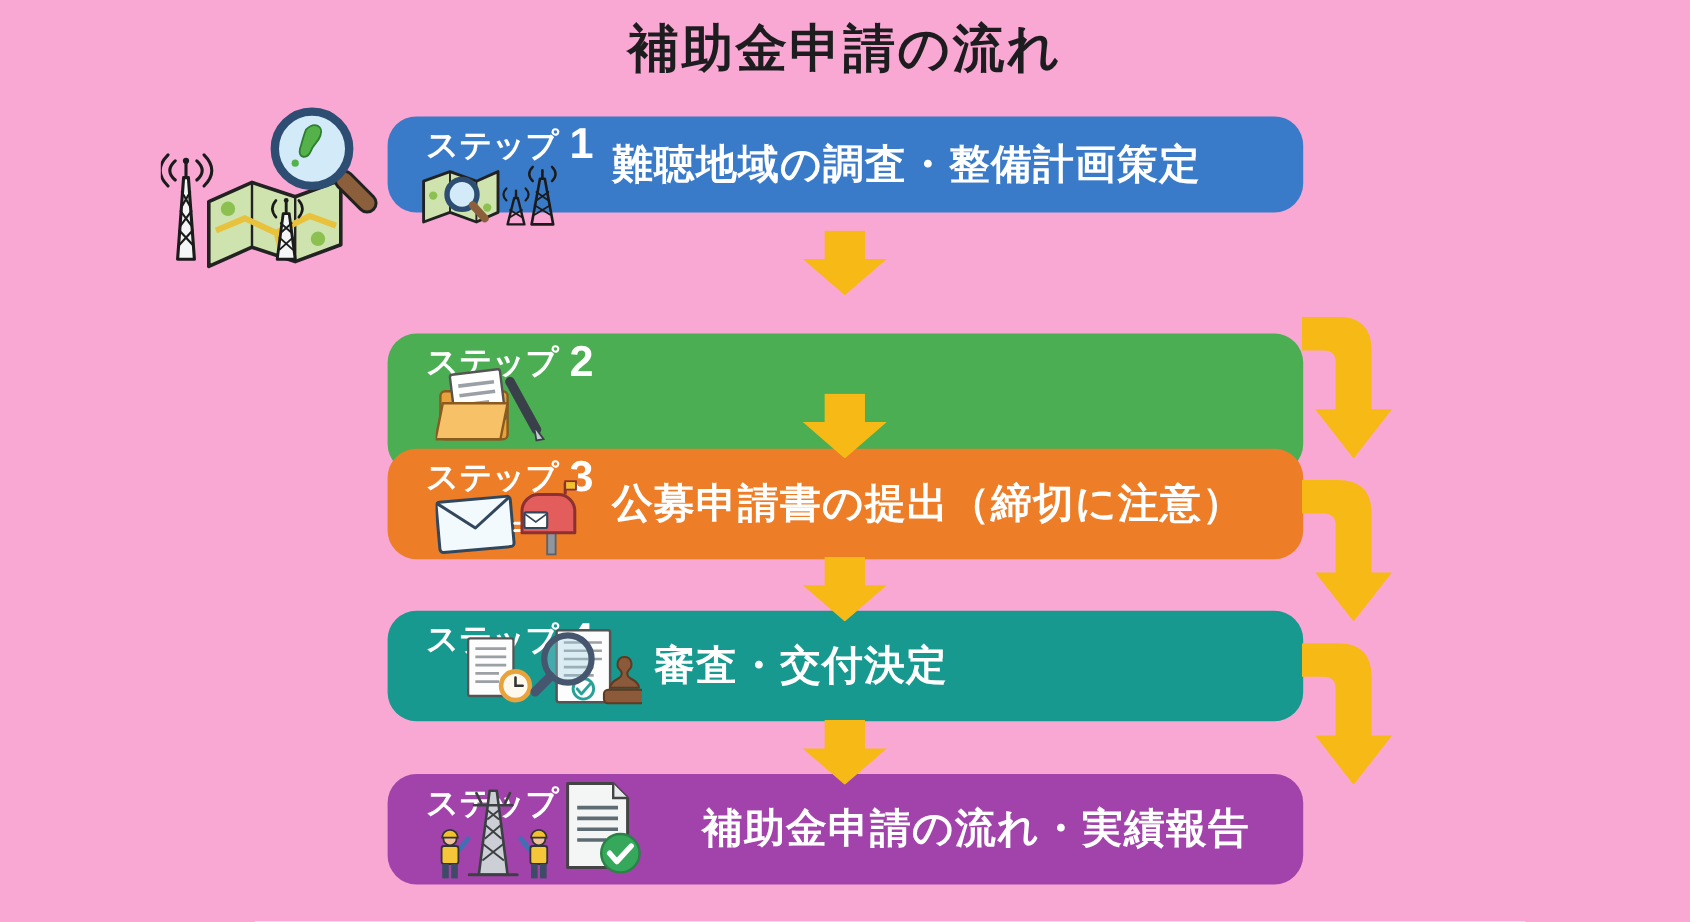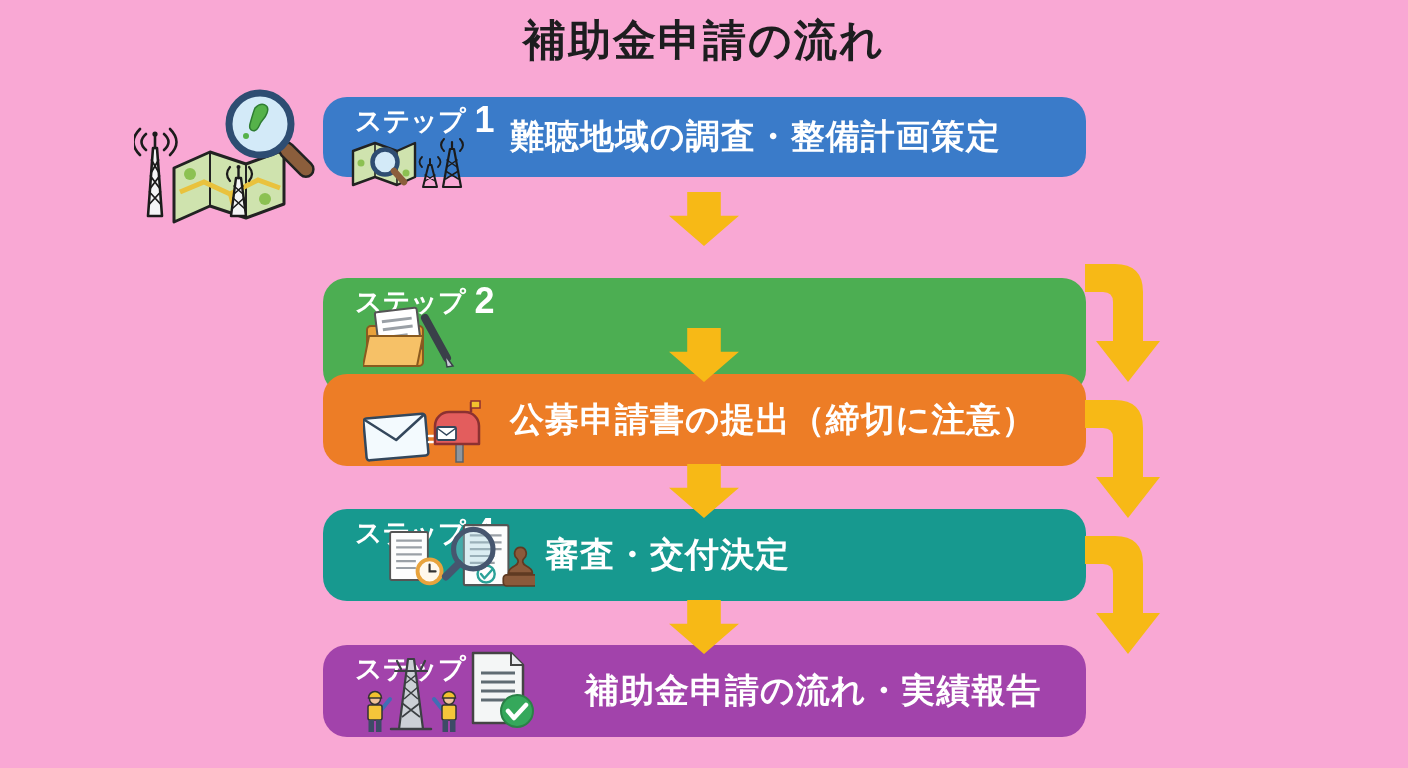--- a/index.html
+++ b/index.html
@@ -124,20 +124,23 @@
       </g>
       <path d="M6 30 H60 L54 60 H0 Z" fill="#f6c167" stroke="#8a5a1f" stroke-width="2" stroke-linejoin="round"></path>
       <g>
         <line x1="62" y1="12" x2="84" y2="52" stroke="#3a4049" stroke-width="8" stroke-linecap="round"></line>
         <polygon points="82,49 90,60 84,61" fill="#c7ccd4" stroke="#3a4049" stroke-width="1.5"></polygon>
       </g>
     </svg>
   </div>
 
   <div class="step step-3" style="background: rgb(237, 125, 38); color: rgb(255, 255, 255);">
+    <div class="step-label">
+      <span>ステップ</span><span class="step-num">3</span>
+    </div>
     <svg class="step-icon" width="118" height="64" viewBox="0 0 118 64">
       <g transform="rotate(-5 33 38)">
         <rect x="2" y="16" width="62" height="42" rx="3" fill="#f3fafe" stroke="#33475c" stroke-width="2.5"></rect>
         <path d="M3 17 L33 40 L63 17" fill="none" stroke="#33475c" stroke-width="2.5" stroke-linejoin="round"></path>
       </g>
       <path d="M66 36 h8 M66 42 h6" stroke="#ffffff" stroke-width="2.5" stroke-linecap="round"></path>
       <g>
         <rect x="93" y="42" width="7" height="20" fill="#8f969e" stroke="#5c6167" stroke-width="1.5"></rect>
         <path d="M72 44 V26 a14 14 0 0 1 14 -14 h16 a14 14 0 0 1 14 14 v18 Z" fill="#e35d5d" stroke="#8c3131" stroke-width="2.5" stroke-linejoin="round"></path>
         <rect x="74" y="27" width="19" height="13" rx="1.5" fill="#ffffff" stroke="#33475c" stroke-width="1.8"></rect>

